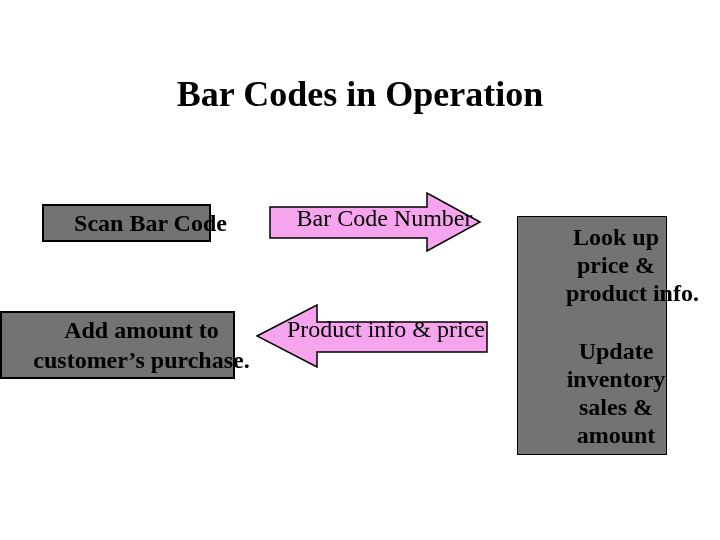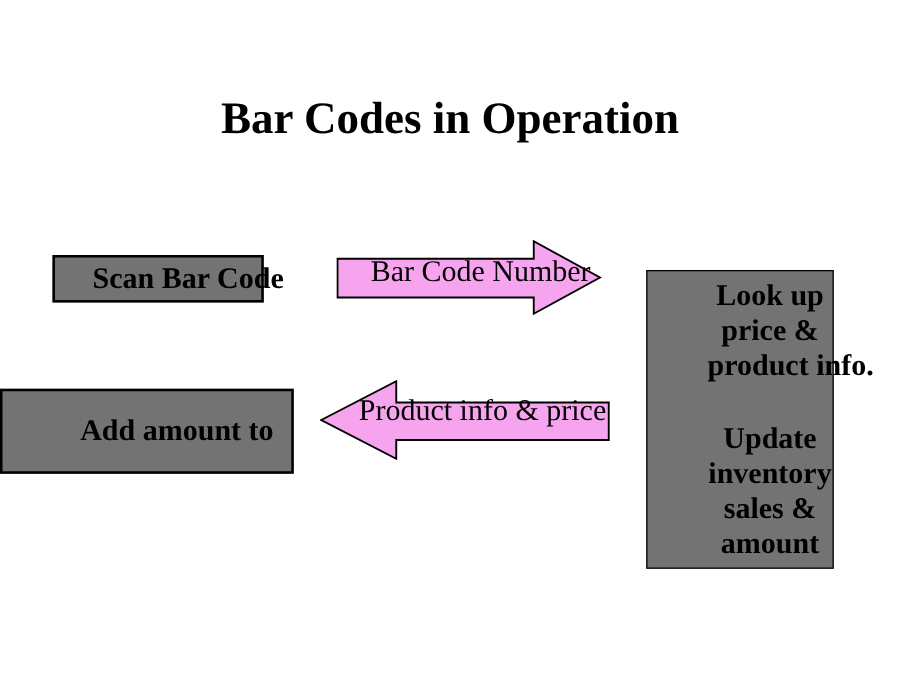--- a/index.html
+++ b/index.html
@@ -101,20 +101,21 @@
     <div>product info.</div>
     <div class="gap"></div>
     <div>Update</div>
     <div>inventory</div>
     <div>sales &amp;</div>
     <div>amount</div>
   </div>
 
   <div class="box add-box">
     <div>Add amount to</div>
+    <div>customer’s purchase.</div>
   </div>
 
   <svg class="arrow-svg arrow-left-svg" viewBox="0 0 232 64" aria-hidden="true">
     <polygon points="1,32 61,1 61,18 231,18 231,48 61,48 61,63"></polygon>
   </svg>
   <div class="arrow-label arrow-label-2">Product info &amp; price</div>
 
 </div>
 
 </body></html>

